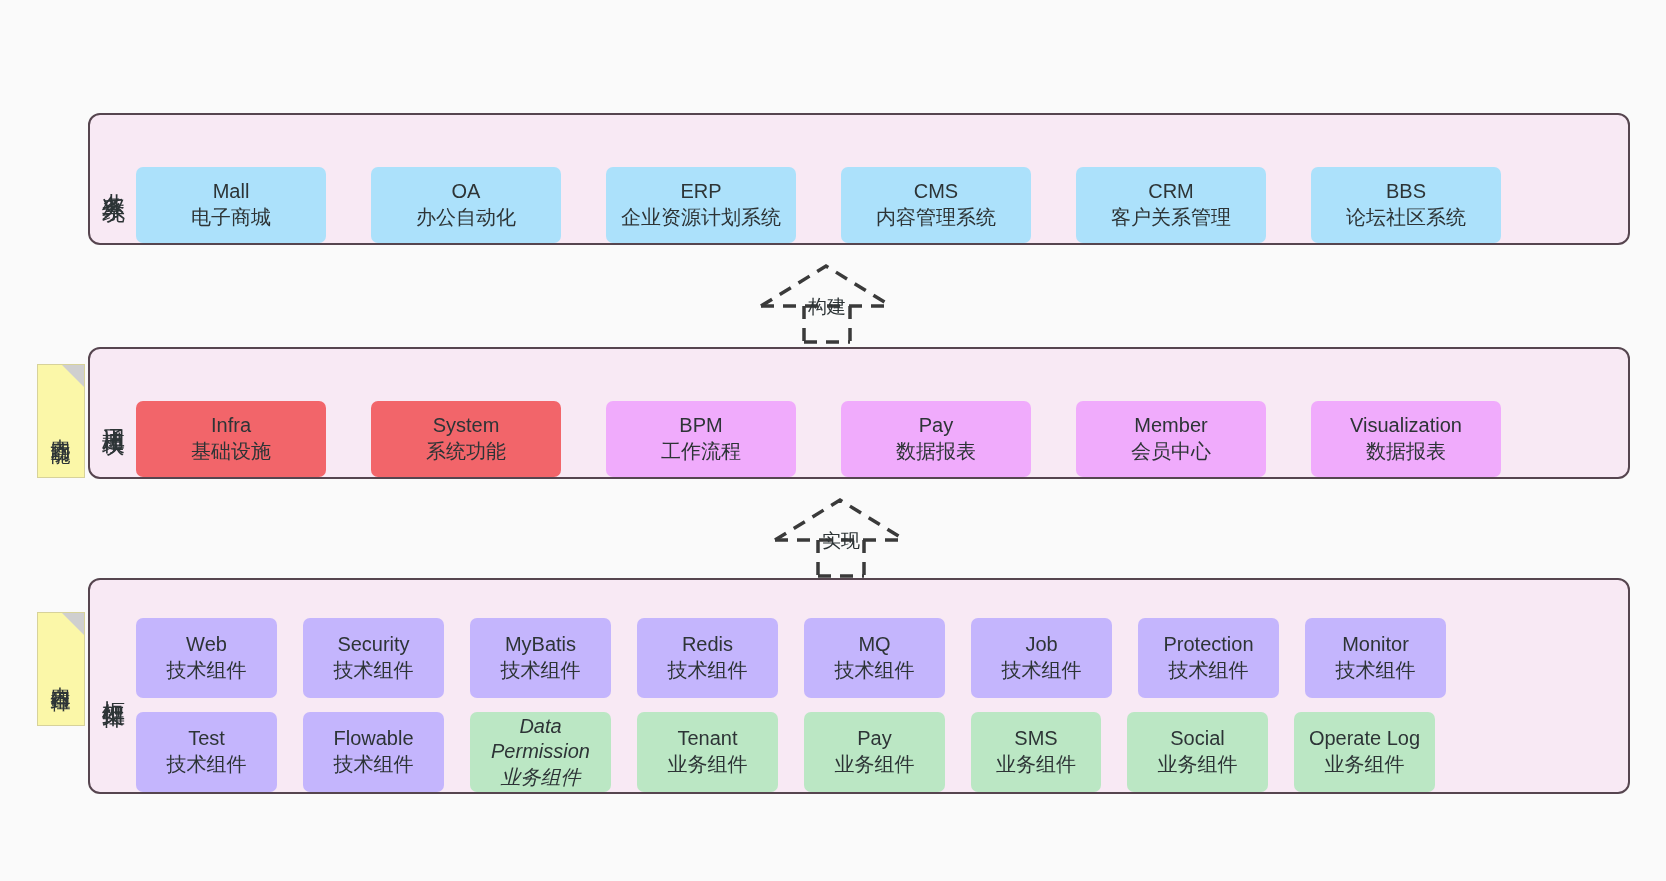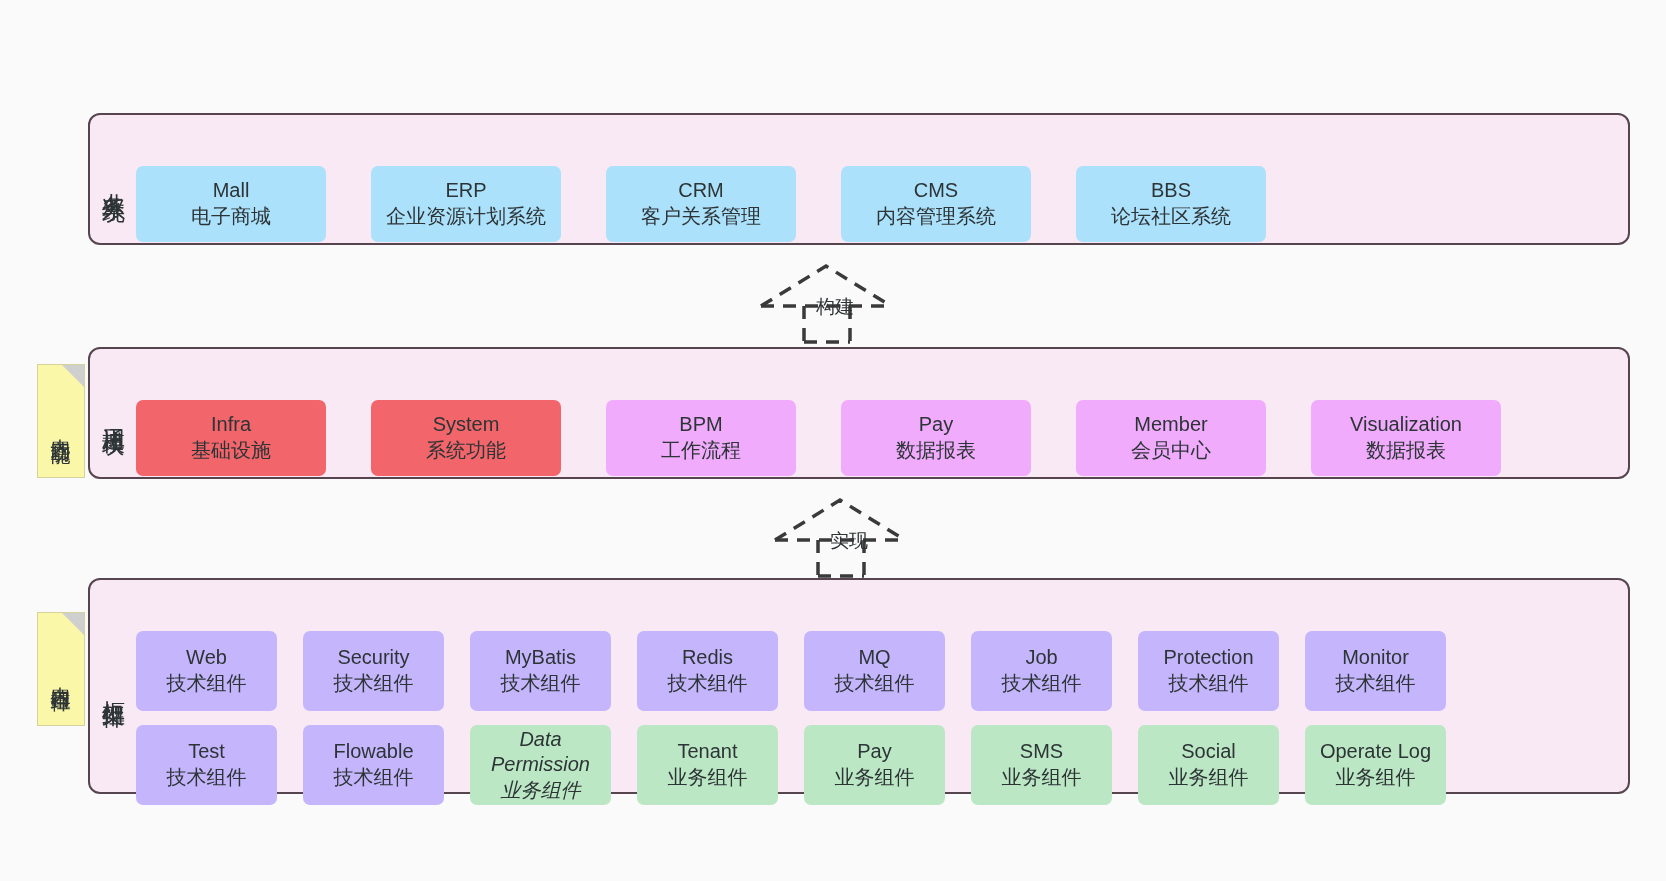--- a/index.html
+++ b/index.html
@@ -47,24 +47,23 @@
     writing-mode: vertical-rl;
     text-orientation: upright;
     letter-spacing: 2px;
     white-space: nowrap;
   }
 
   .layer-body {
     flex: 1 1 auto;
     display: flex;
     flex-direction: column;
-    justify-content: flex-start;
+    justify-content: flex-end;
     gap: 16px;
-    padding: 15px 14px 0 0;
-    margin-top: 36px;
+    padding: 4px 14px 0 0;
   }
 
   .row {
     display: flex;
     flex-direction: row;
     gap: 0;
   }
 
   
   .node {
@@ -122,52 +121,55 @@
   .uml-arrow {
     position: absolute;
   }
   .uml-arrow svg { display: block; }
   .uml-arrow .uml-label {
     position: absolute;
     font-size: 19px;
     color: #2d3436;
     white-space: nowrap;
     background: transparent;
-    margin-left: 8px;
   }
 </style>
 </head>
 <body>
 
 <div id="canvas">
 
   <div class="layer" id="layer-business" style="left:88px; top:113px; width:1542px; height:132px;">
     <div class="layer-title">业务系统</div>
     <div class="layer-body">
       <div class="row" style="gap:45px;">
 
         <div class="node c-blue" style="width:190px;height:76px;">
           <span class="en">Mall</span>
           <span class="cn">电子商城</span>
         </div>
 
+        <div class="node c-blue" style="width:190px;height:76px;">
+          <span class="en">OA</span>
+          <span class="cn">办公自动化</span>
+        </div>
 
         <div class="node c-blue" style="width:190px;height:76px;">
           <span class="en">ERP</span>
           <span class="cn">企业资源计划系统</span>
         </div>
 
         <div class="node c-blue" style="width:190px;height:76px;">
+          <span class="en">CMS</span>
+          <span class="cn">内容管理系统</span>
+        </div>
+
+        <div class="node c-blue" style="width:190px;height:76px;">
           <span class="en">CRM</span>
           <span class="cn">客户关系管理</span>
-        </div>
-
-        <div class="node c-blue" style="width:190px;height:76px;">
-          <span class="en">CMS</span>
-          <span class="cn">内容管理系统</span>
         </div>
 
         <div class="node c-blue" style="width:190px;height:76px;">
           <span class="en">BBS</span>
           <span class="cn">论坛社区系统</span>
         </div>
 
       </div>
     </div>
   </div>
@@ -298,21 +300,21 @@
           <span class="cn">业务组件</span>
         </div>
         <div class="node c-lightgreen" style="width:141px;height:80px;">
           <span class="en">Tenant</span>
           <span class="cn">业务组件</span>
         </div>
         <div class="node c-lightgreen" style="width:141px;height:80px;">
           <span class="en">Pay</span>
           <span class="cn">业务组件</span>
         </div>
-        <div class="node c-lightgreen" style="width:141px;height:80px;">
+        <div class="node c-lightgreen" style="width:130px;height:80px;">
           <span class="en">SMS</span>
           <span class="cn">业务组件</span>
         </div>
         <div class="node c-lightgreen" style="width:141px;height:80px;">
           <span class="en">Social</span>
           <span class="cn">业务组件</span>
         </div>
         <div class="node c-lightgreen" style="width:141px;height:80px;">
           <span class="en">Operate Log</span>
           <span class="cn">业务组件</span>

